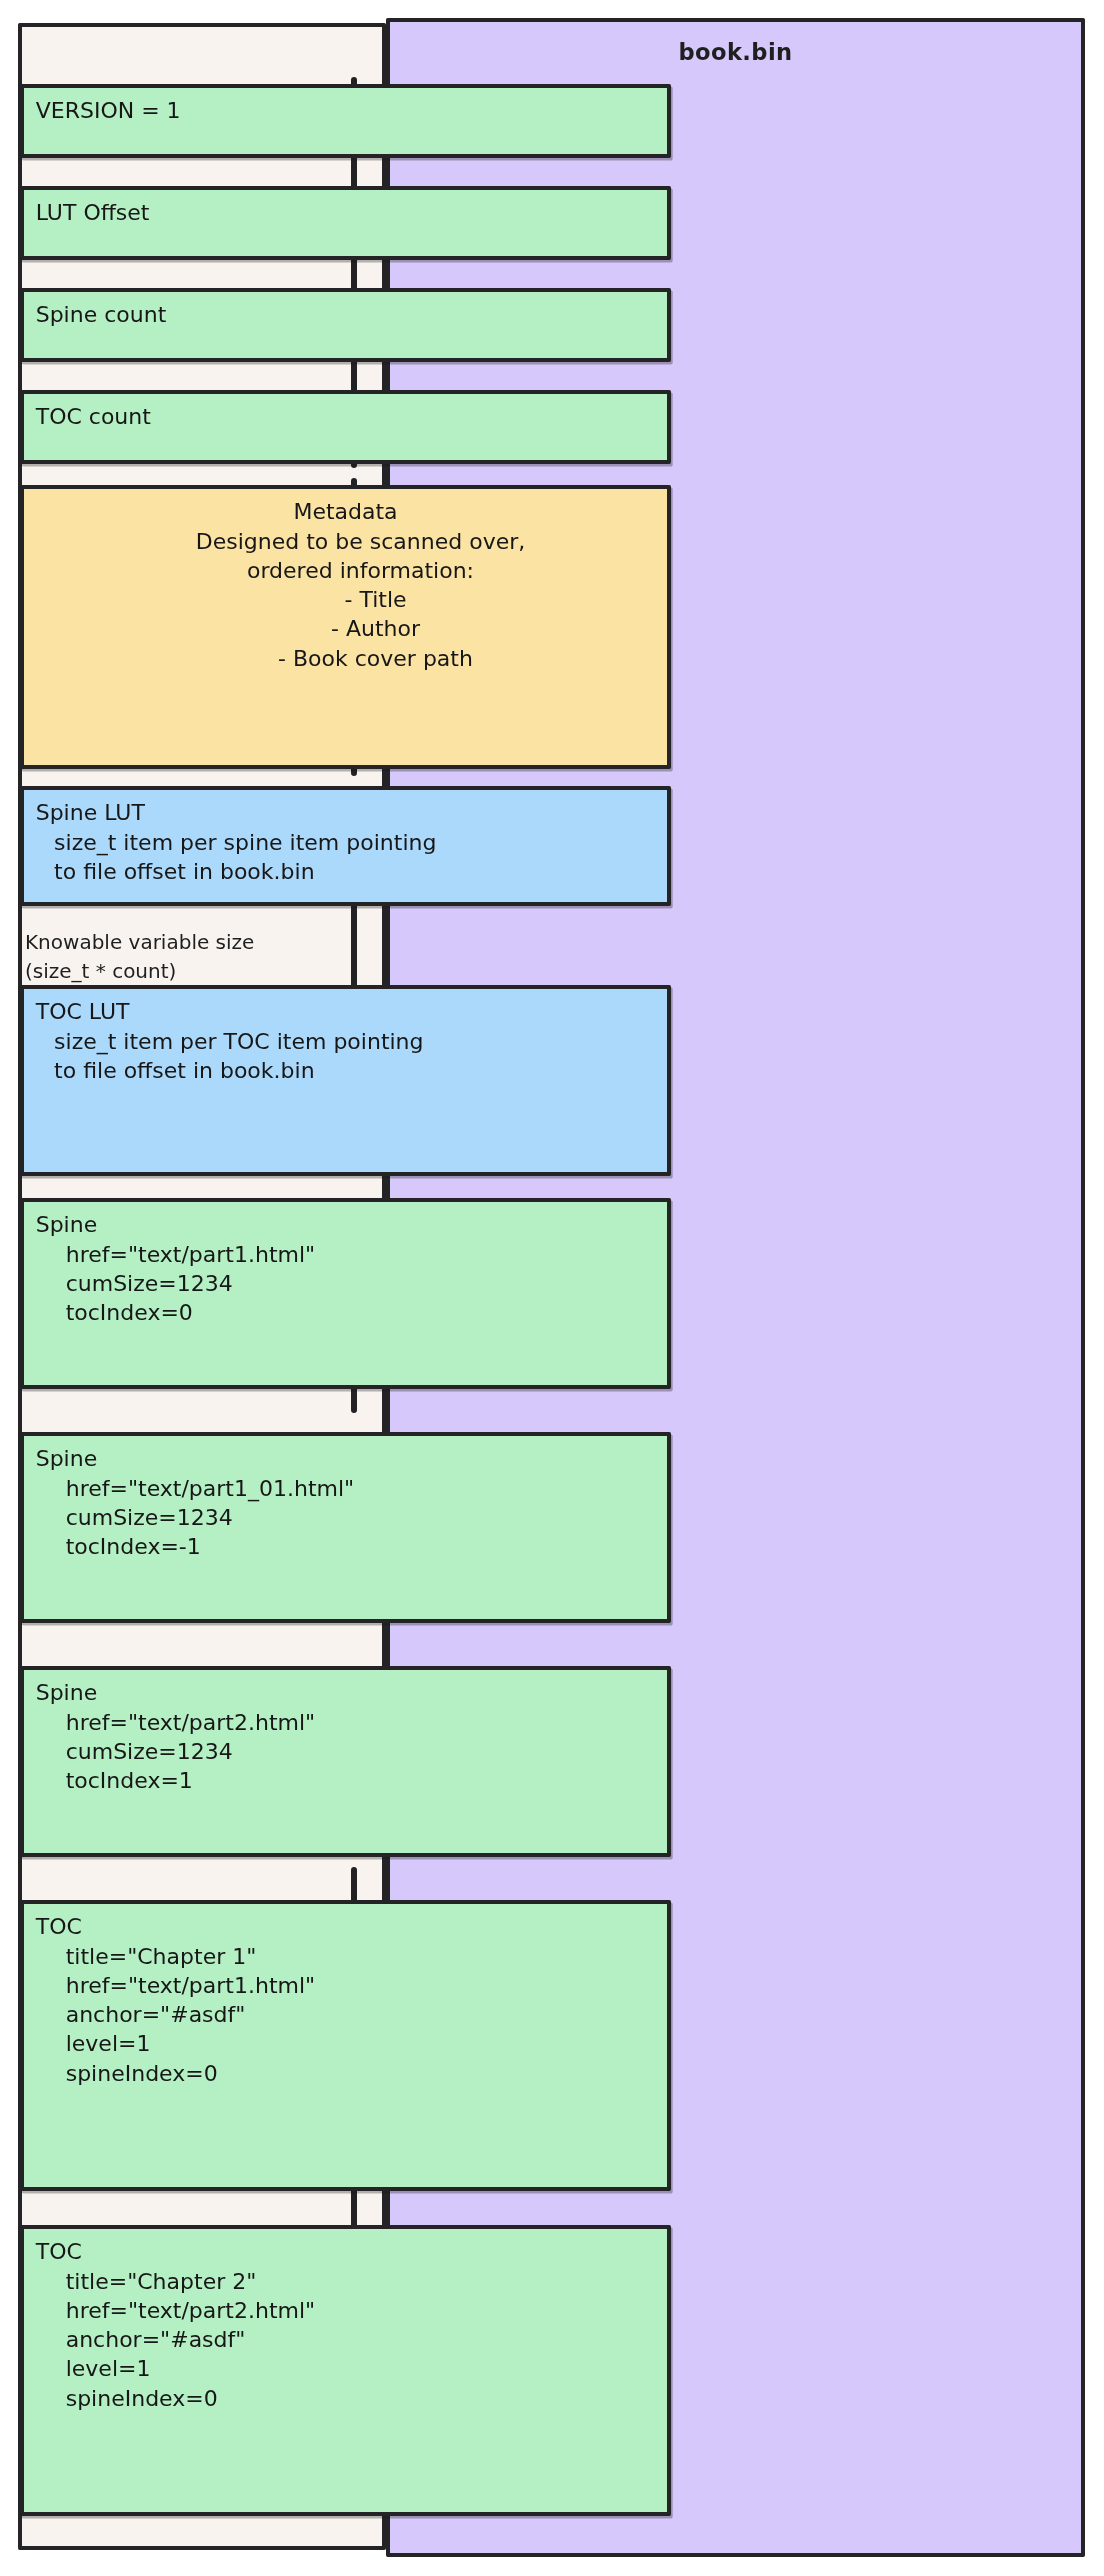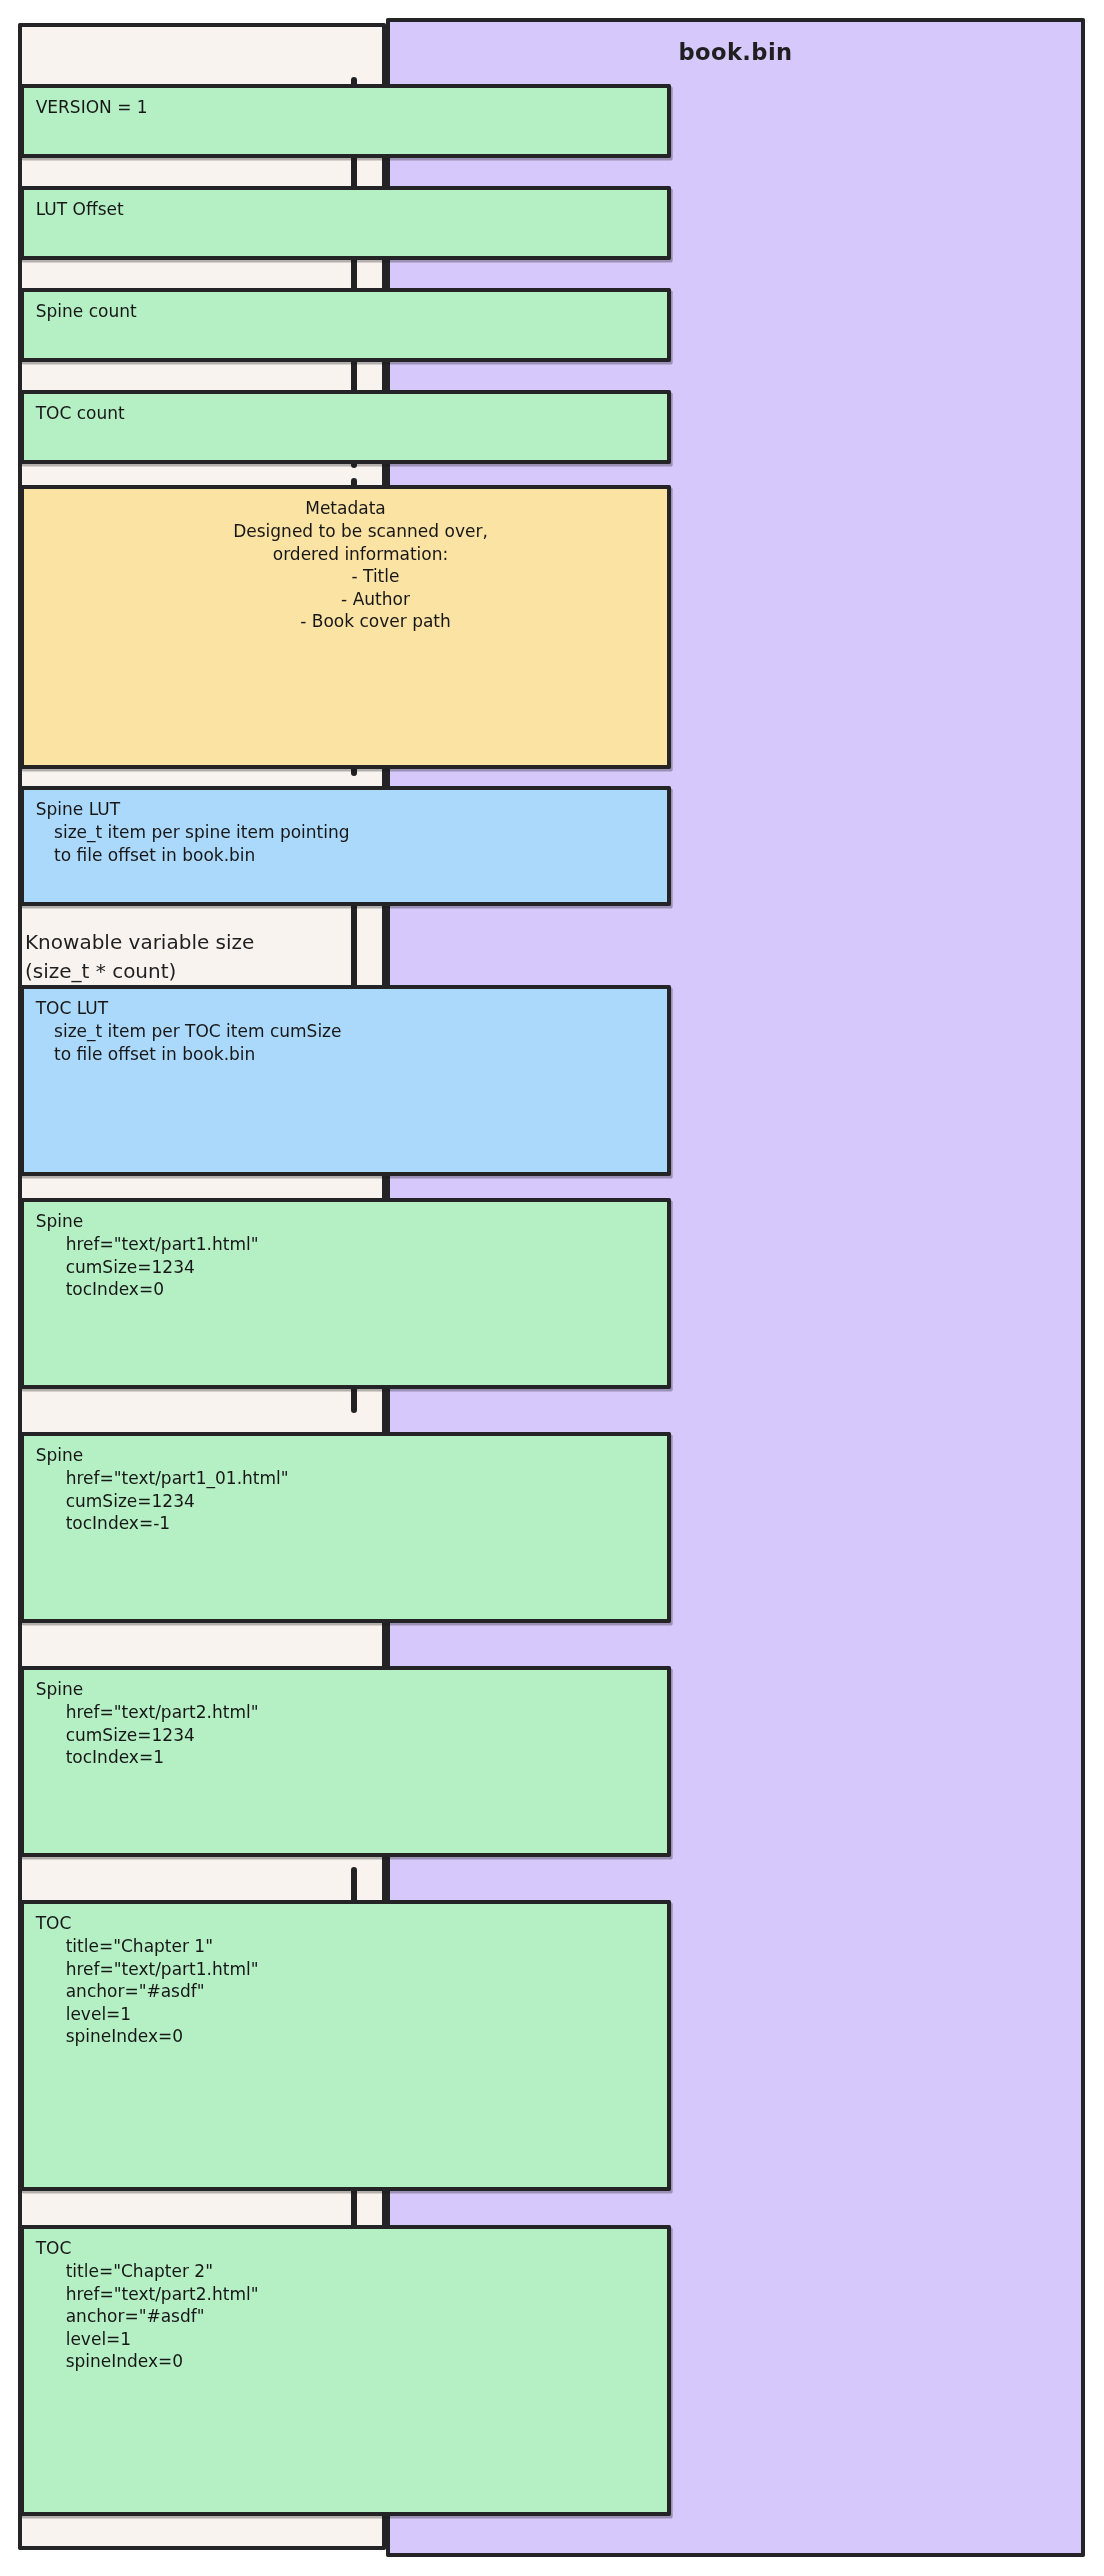--- a/index.html
+++ b/index.html
@@ -62,21 +62,21 @@
     position: absolute;
     left: 20px;
     width: 651px;
     box-sizing: border-box;
     border: 4.2px solid #242426;
     border-radius: 1.7px;
     box-shadow: 1.7px 2.5px 0 rgba(20,20,22,0.30);
     padding: 8.4px 11.7px 10px 11.7px;
     color: #171718;
     font-family: "DejaVu Sans", sans-serif;
-    font-size: 17px;
+    font-size: 22px;
     line-height: 1.33;
   }
   .block.green  { background: #b5f0c4; }
   .block.yellow { background: #fbe3a3; text-align: center; }
   .block.blue   { background: #abd9fb; }
 
   .block .ttl { display: block; white-space: pre; }
   .block .ln  { display: block; white-space: pre; padding-left: 30px; }
   .block .ln2 { display: block; white-space: pre; padding-left: 60px; }
   .block .ln0 { display: block; white-space: pre; padding-left: 18.4px; }
@@ -158,21 +158,21 @@
   </div>
 
   <div class="block blue" style="top:786px; height:120px;">
     <span class="ttl">Spine LUT</span>
     <span class="ln0">size_t item per spine item pointing</span>
     <span class="ln0">to file offset in book.bin</span>
   </div>
 
   <div class="block blue" style="top:985px; height:191px;">
     <span class="ttl">TOC LUT</span>
-    <span class="ln0">size_t item per TOC item cumSize</span>
+    <span class="ln0">size_t item per TOC item pointing</span>
     <span class="ln0">to file offset in book.bin</span>
   </div>
 
   <div class="block green" style="top:1198px; height:191px;">
     <span class="ttl">Spine</span>
     <span class="ln">href="text/part1.html"</span>
     <span class="ln">cumSize=1234</span>
     <span class="ln">tocIndex=0</span>
   </div>
 

